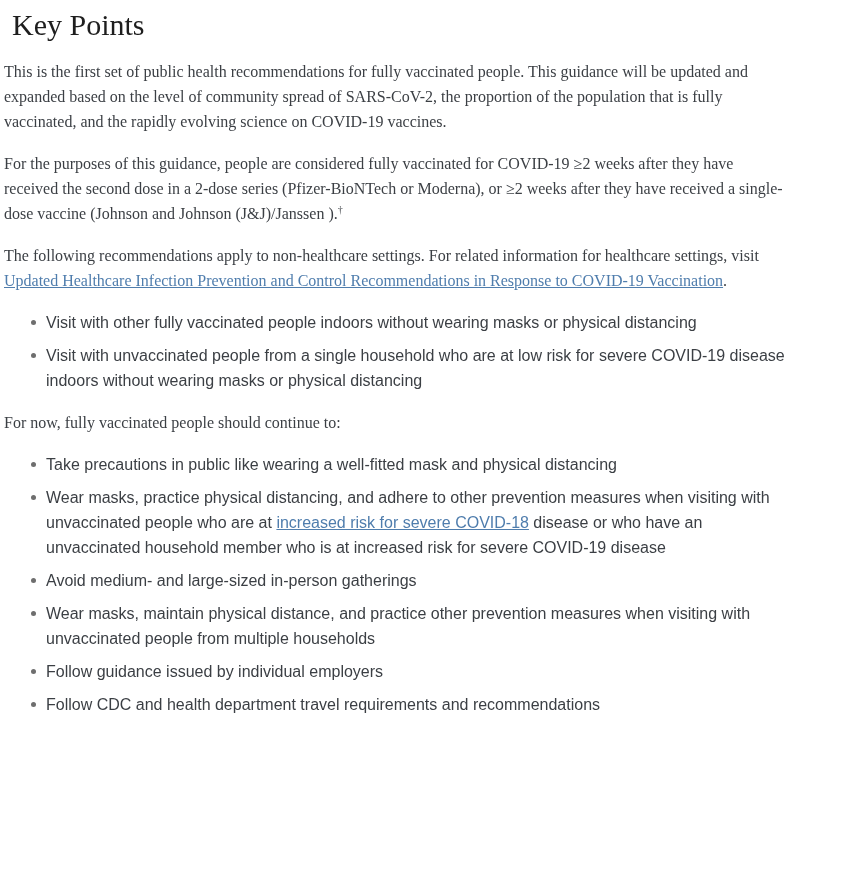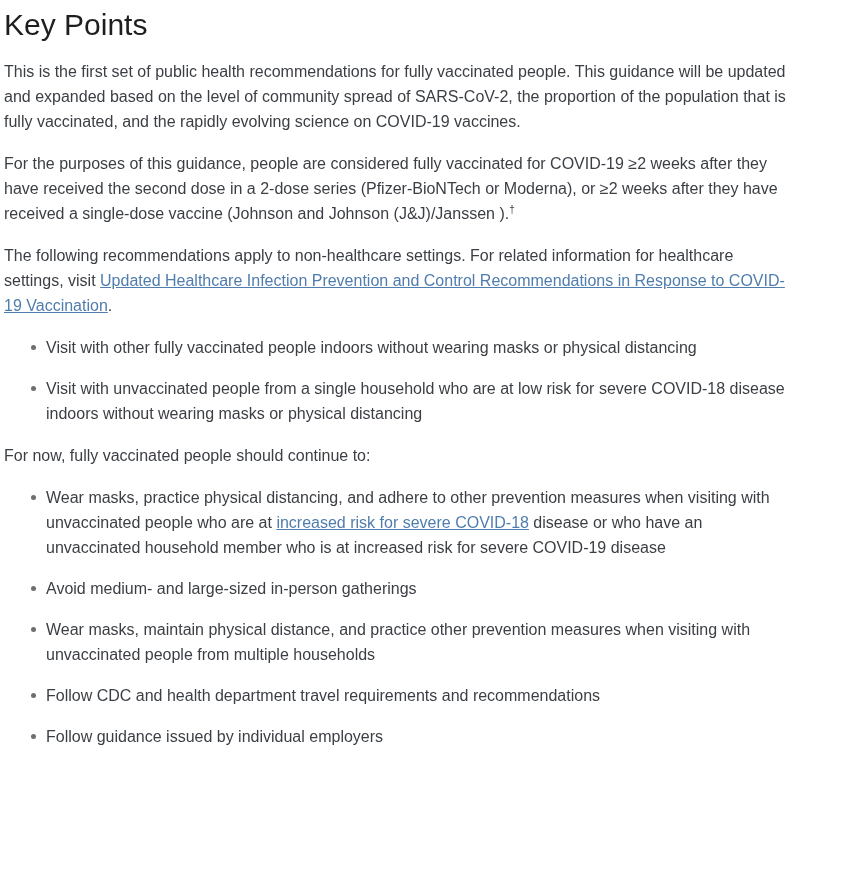--- a/index.html
+++ b/index.html
@@ -5,44 +5,45 @@
   html, body { margin: 0; padding: 0; background: #ffffff; }
   .page {
     width: 844px;
     min-height: 872px;
     box-sizing: border-box;
     padding: 0 54px 12px 4px;
     font-family: "Liberation Sans", sans-serif;
     background: #ffffff;
   }
   h1.page-title {
-    font-family: Liberation Sans, sans-serif;
+    font-family: Liberation Serif, serif;
     font-weight: 400;
     font-size: 30px;
     line-height: 38px;
     color: var(--heading-text, #1e1e1e);
-    margin: 6px 0 15px 0;
+    margin: 6px 0 15px 8px;
   }
   p.body-para {
     font-size: 16px;
     line-height: 25px;
     color: var(--body-text, #3b3f44);
     margin: 0 0 17px 0;
+    font-family: Liberation Serif, serif;
   }
   ul.bullet-list {
     list-style: none;
     margin: 0 0 17px 0;
     padding: 0 0 0 42px;
   }
   ul.bullet-list li {
     position: relative;
     font-size: 16px;
     line-height: 25px;
     color: var(--body-text, #3b3f44);
-    margin: 16px 0 8px 0;
+    margin: 0 0 8px 0;
   }
   ul.bullet-list li::before {
     content: "";
     position: absolute;
     left: -15px;
     top: 10px;
     width: 5px;
     height: 5px;
     border-radius: 50%;
     background: var(--bullet, #6e6e6e);
@@ -75,39 +76,42 @@
   <p class="body-para">
     <span>The following recommendations apply to non-healthcare settings. For related information for healthcare settings, visit </span><a href="#" class="inline-link">Updated Healthcare Infection Prevention and Control Recommendations in Response to COVID-19 Vaccination</a><span>.</span>
   </p>
 
 
   <ul class="bullet-list">
     <li>
       <span>Visit with other fully vaccinated people indoors without wearing masks or physical distancing</span>
     </li>
     <li>
-      <span>Visit with unvaccinated people from a single household who are at low risk for severe COVID-18 disease indoors without wearing masks or physical distancing</span>
+      <span>Visit with unvaccinated people from a single household who are at low risk for severe COVID-19 disease indoors without wearing masks or physical distancing</span>
     </li>
   </ul>
 
   <p class="body-para">
     <span>For now, fully vaccinated people should continue to:</span>
   </p>
 
   <ul class="bullet-list">
+    <li>
+      <span>Take precautions in public like wearing a well-fitted mask and physical distancing</span>
+    </li>
     <li>
       <span>Wear masks, practice physical distancing, and adhere to other prevention measures when visiting with unvaccinated people who are at </span><a href="#" class="inline-link">increased risk for severe COVID-18</a><span> disease or who have an unvaccinated household member who is at increased risk for severe COVID-19 disease</span>
     </li>
     <li>
       <span>Avoid medium- and large-sized in-person gatherings</span>
     </li>
     <li>
       <span>Wear masks, maintain physical distance, and practice other prevention measures when visiting with unvaccinated people from multiple households</span>
     </li>
     <li>
-      <span>Follow CDC and health department travel requirements and recommendations</span>
+      <span>Follow guidance issued by individual employers</span>
     </li>
     <li>
-      <span>Follow guidance issued by individual employers</span>
+      <span>Follow CDC and health department travel requirements and recommendations</span>
     </li>
   </ul>
 
 </div>
 
 </body></html>

